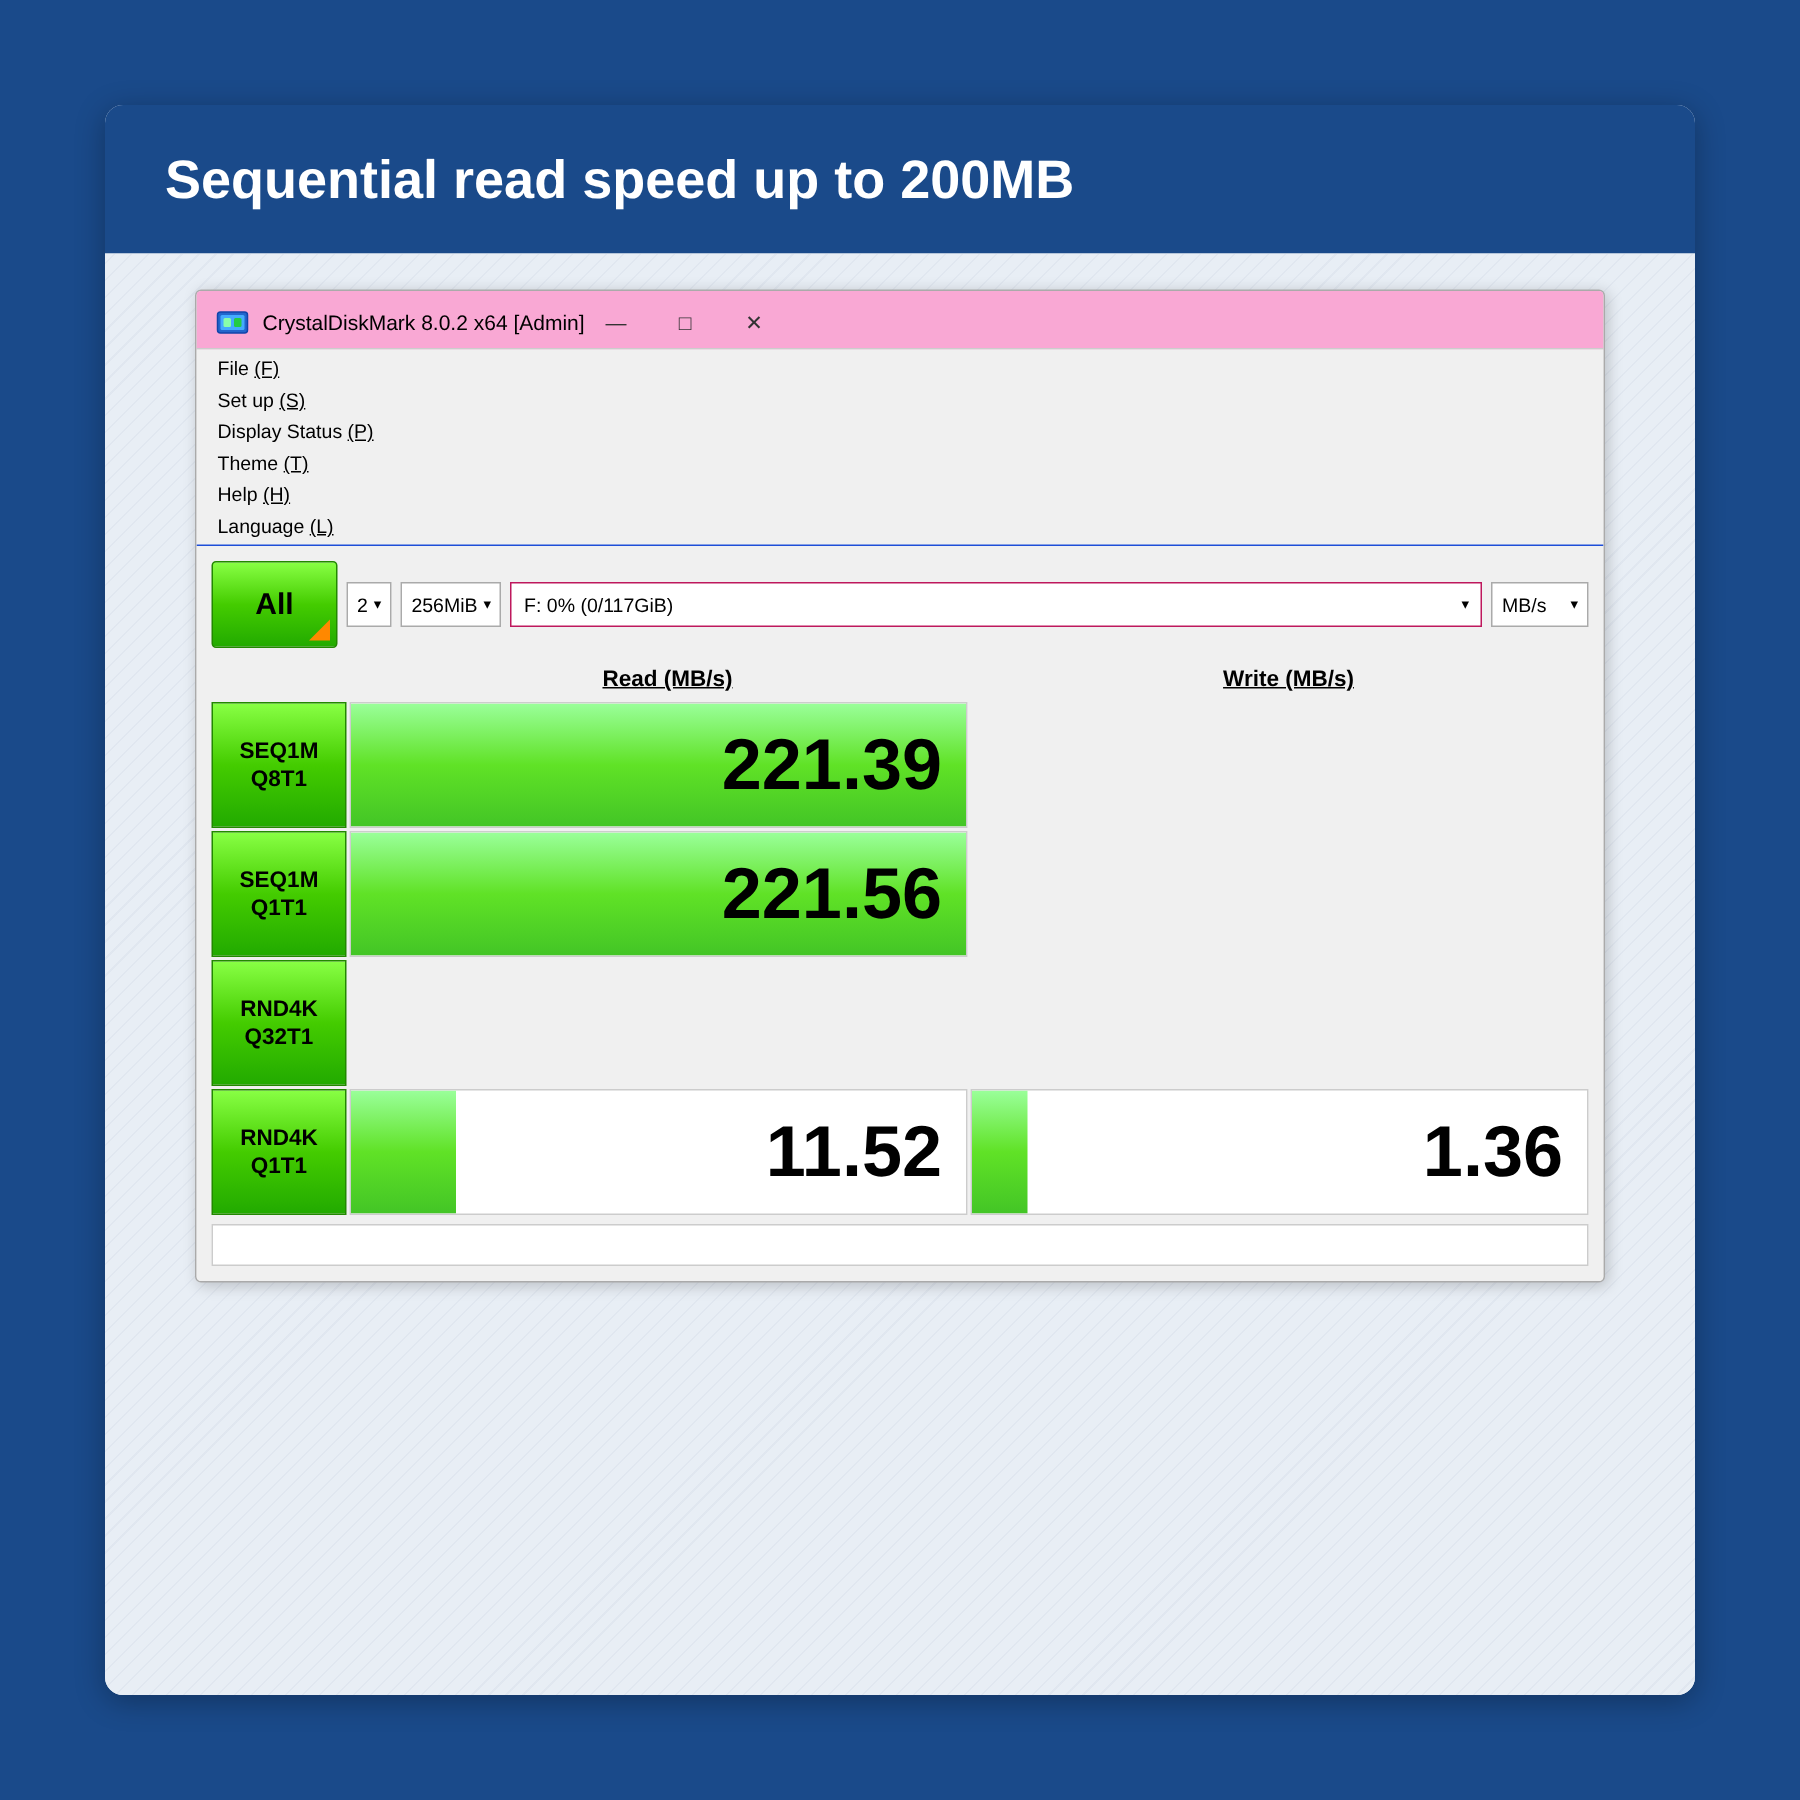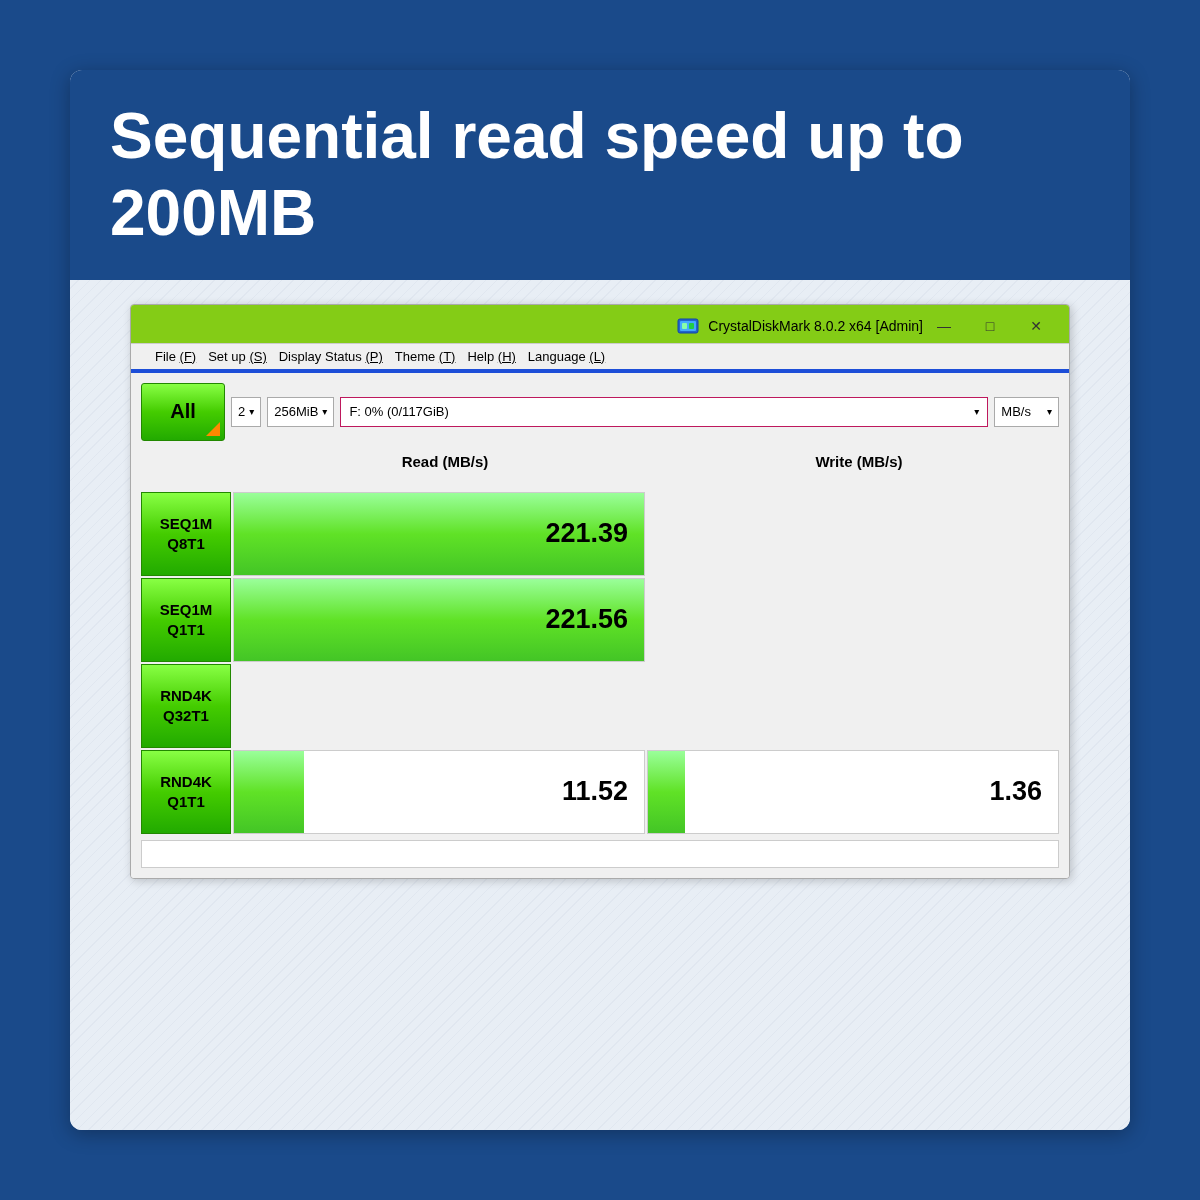--- a/index.html
+++ b/index.html
@@ -27,21 +27,21 @@
     }
 
     .header-banner {
       background: #1a4a8a;
       padding: 28px 40px;
       flex-shrink: 0;
     }
 
     .header-banner h1 {
       color: white;
-      font-size: 64px;
+      font-size: 36px;
       font-weight: 900;
       line-height: 1.2;
     }
 
     .content-area {
       flex: 1;
       padding: 24px 36px 36px 36px;
       display: flex;
       align-items: flex-start;
       justify-content: center;
@@ -59,24 +59,24 @@
     .cdm-window {
       width: 940px;
       background: #f0f0f0;
       border: 1px solid #aaa;
       border-radius: 4px;
       box-shadow: 2px 2px 10px rgba(0,0,0,0.2);
       overflow: hidden;
     }
 
     .title-bar {
-      background: #84cc16;
-      display: flex;
-      align-items: center;
-      justify-content: flex-end;
+      background: #f9a8d4;
+      display: flex;
+      align-items: center;
+      justify-content: flex-start;
       padding: 8px 12px 4px 12px;
       border-bottom: 1px solid #ccc;
     }
 
     .title-bar-left {
       display: flex;
       align-items: center;
       gap: 8px;
     }
 
@@ -115,23 +115,24 @@
       align-items: center;
       justify-content: center;
       font-size: 14px;
       color: #333;
       border-radius: 2px;
     }
 
     .menu-bar {
       display: flex;
       gap: 0;
-      padding: 2px 18px;
+      padding: 2px 8px;
       background: #f0f0f0;
-      border-bottom: 4px solid #1d4ed8;
+      border-bottom: 1px solid #1d4ed8;
+      flex-direction: column;
     }
 
     .menu-item {
       font-size: 13px;
       color: #000;
       padding: 3px 6px;
       cursor: pointer;
       white-space: nowrap;
     }
 
@@ -216,21 +217,22 @@
       display: flex;
       align-items: center;
       gap: 16px;
     }
 
     
     .col-headers {
       display: grid;
       grid-template-columns: 90px 1fr 1fr;
       gap: 14px;
-      margin-bottom: 18px;
+      margin-bottom: 3px;
+      text-decoration: underline;
     }
 
     .col-header {
       text-align: center;
       font-size: 15px;
       font-weight: bold;
       color: #000;
       padding: 4px 0;
     }
 
@@ -277,21 +279,21 @@
       left: 0;
       top: 0;
       bottom: 0;
       background: linear-gradient(180deg, #88ff88 0%, #44dd00 50%, #22bb00 100%);
       opacity: 0.85;
     }
 
     .cell-value {
       position: relative;
       z-index: 1;
-      font-size: 27px;
+      font-size: 48px;
       font-weight: 900;
       color: #000;
     }
 
     
     .status-bar {
       margin-top: 6px;
       height: 28px;
       background: white;
       border: 1px solid #ccc;

